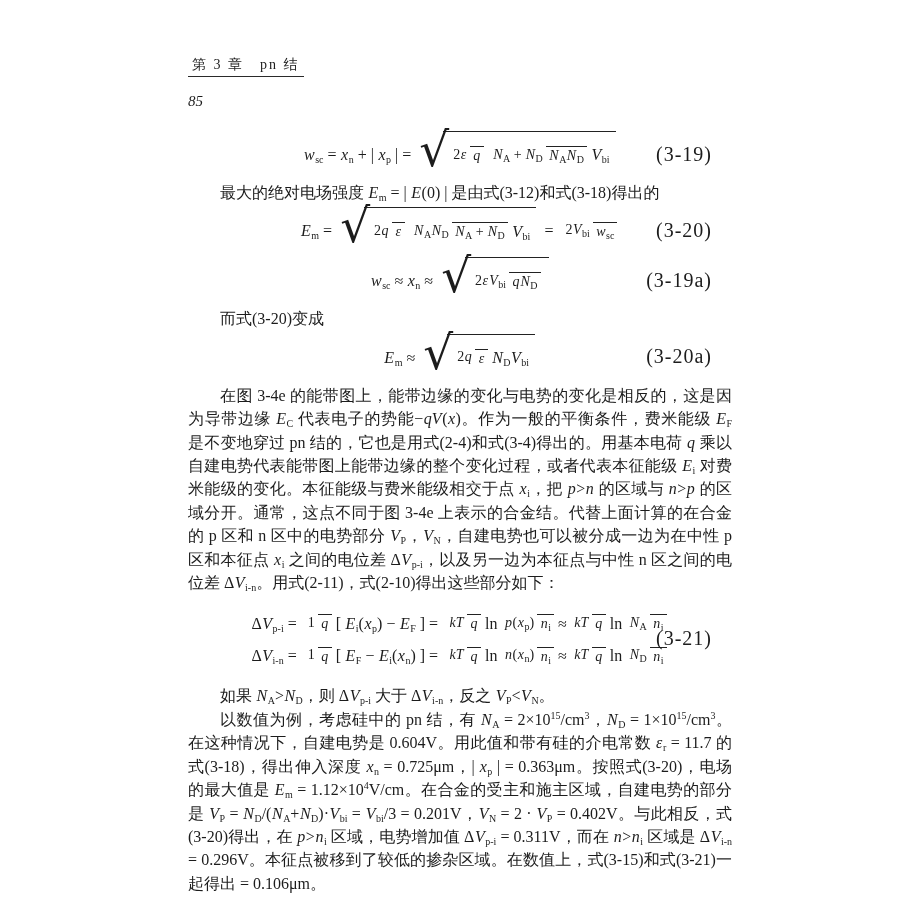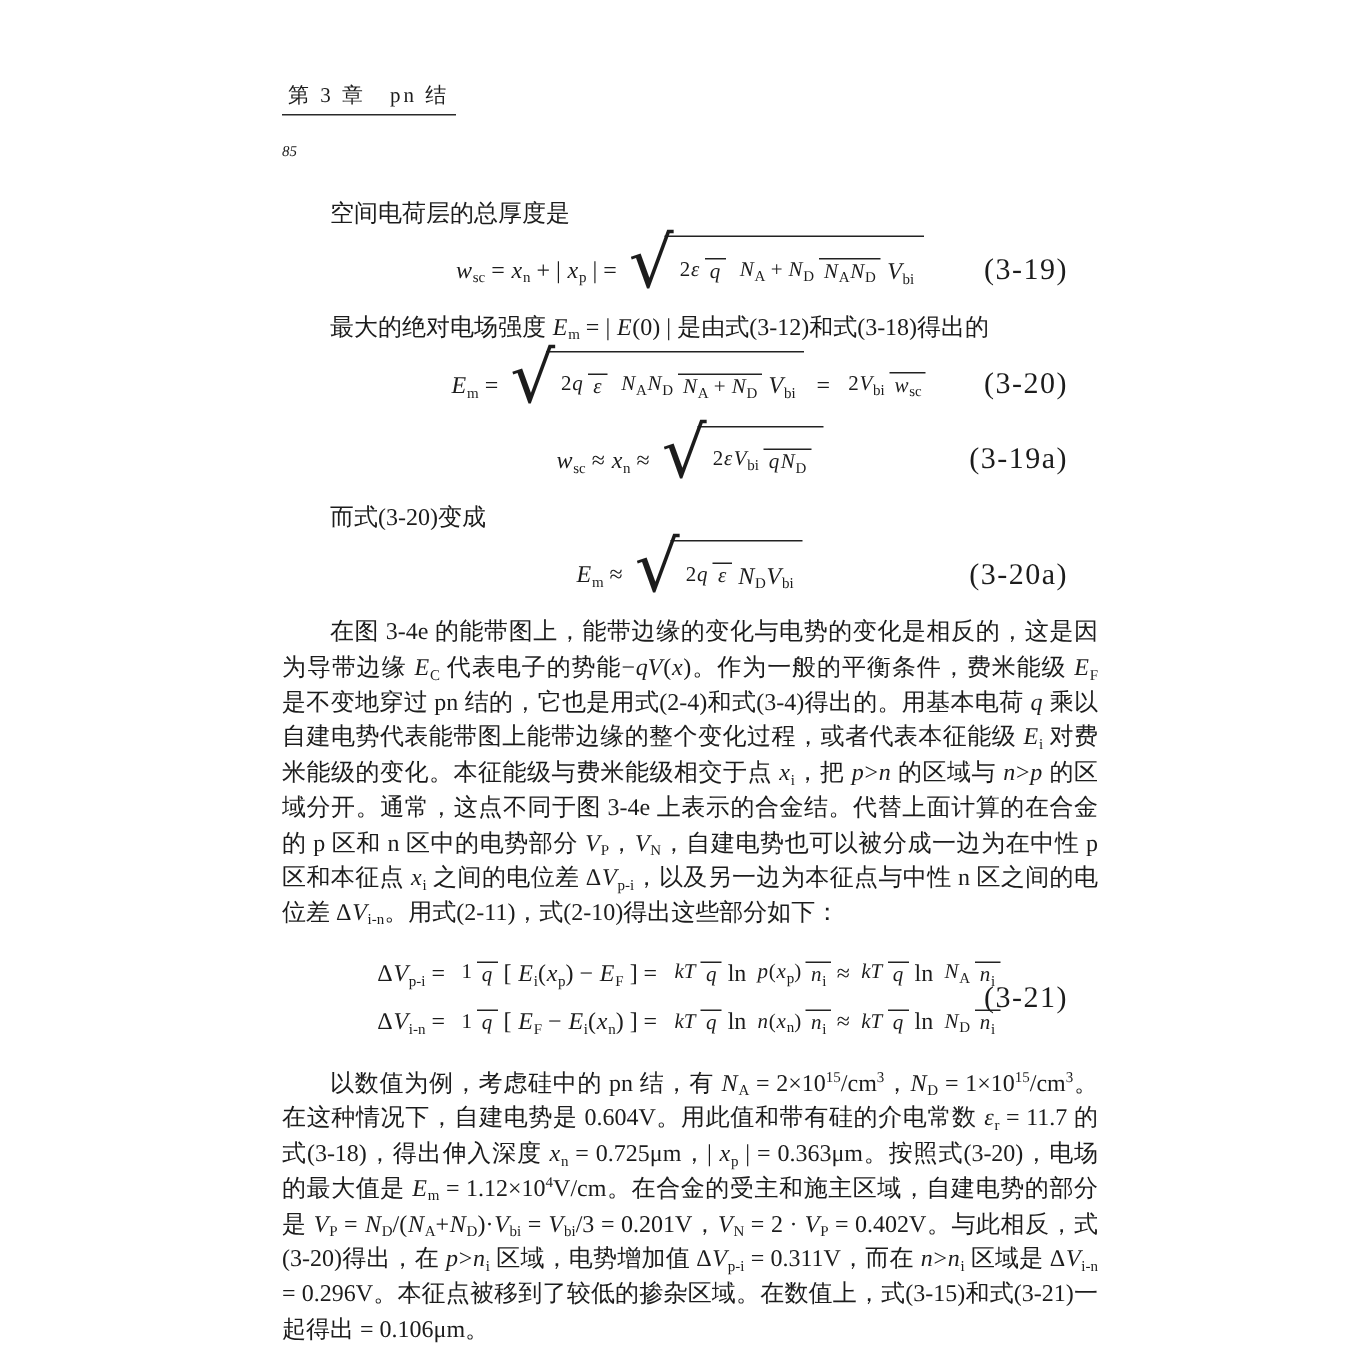--- a/index.html
+++ b/index.html
@@ -13,21 +13,21 @@
     font-size:16px;line-height:23.4px;
   }
   
   .header{
     display:flex;justify-content:flex-end;align-items:baseline;
     gap:16px;font-size:14px;line-height:17px;margin-bottom:21px;flex-direction:column;
   }
   .chapter{
     border-bottom:1px solid #2a2a2a;padding:0 4px 3px 4px;letter-spacing:2px;
   }
-  .pageno{font-style:italic;font-size:10px;}
+  .pageno{font-style:italic;font-size:15px;}
   
   p.para{margin:0;text-align:justify;text-indent:2em;}
   .vr{font-style:italic;font-family:"Liberation Serif","DejaVu Serif",serif;padding:0 .5px;}
   sub{font-size:10px;line-height:0;vertical-align:-3px;font-style:normal;}
   sup{font-size:10px;line-height:0;vertical-align:6px;font-style:normal;}
   
   .eq{position:relative;display:flex;align-items:center;justify-content:center;margin:3px 0;min-height:44px;}
   .eq .eqbody{display:flex;align-items:center;gap:3px;}
   .eqnum{
     position:absolute;right:20px;top:50%;transform:translateY(-50%);
@@ -58,21 +58,20 @@
 </head>
 <body>
 
 <div class="page">
 
   <div class="header">
     <span class="chapter">第 3 章　pn 结</span>
     <span class="pageno">85</span>
   </div>
 
-  <p class="para"><span>空间电荷层的总厚度是</span></p>
 
   <div class="eq">
     <span class="eqbody">
       <span class="mseg"><span class="vr">w</span><sub>sc</sub> = <span class="vr">x</span><sub>n</sub> + | <span class="vr">x</span><sub>p</sub> | = </span>
       <span class="sqrt">
         <span class="rsym">√</span>
         <span class="rbody">
           <span class="frac">
               <span class="fnum">2<span class="vr">ε</span></span>
               <span class="fden"><span class="vr">q</span></span>
@@ -207,16 +206,17 @@
         <span class="mseg">ln</span>
         <span class="frac">
             <span class="fnum"><span class="vr">N</span><sub>D</sub></span>
             <span class="fden"><span class="vr">n</span><sub>i</sub></span>
           </span>
       </div>
     </div>
     <span class="eqnum">(3-21)</span>
   </div>
 
+  <p class="para"><span>如果 <span class="vr">N</span><sub>A</sub>&gt;<span class="vr">N</span><sub>D</sub>，则 Δ<span class="vr">V</span><sub>p-i</sub> 大于 Δ<span class="vr">V</span><sub>i-n</sub>，反之 <span class="vr">V</span><sub>P</sub>&lt;<span class="vr">V</span><sub>N</sub>。</span></p>
 
   <p class="para"><span>以数值为例，考虑硅中的 pn 结，有 <span class="vr">N</span><sub>A</sub> = 2×10<sup>15</sup>/cm<sup>3</sup>，<span class="vr">N</span><sub>D</sub> = 1×10<sup>15</sup>/cm<sup>3</sup>。在这种情况下，自建电势是 0.604V。用此值和带有硅的介电常数 <span class="vr">ε</span><sub>r</sub> = 11.7 的式(3-18)，得出伸入深度 <span class="vr">x</span><sub>n</sub> = 0.725μm，| <span class="vr">x</span><sub>p</sub> | = 0.363μm。按照式(3-20)，电场的最大值是 <span class="vr">E</span><sub>m</sub> = 1.12×10<sup>4</sup>V/cm。在合金的受主和施主区域，自建电势的部分是 <span class="vr">V</span><sub>P</sub> = <span class="vr">N</span><sub>D</sub>/(<span class="vr">N</span><sub>A</sub>+<span class="vr">N</span><sub>D</sub>)·<span class="vr">V</span><sub>bi</sub> = <span class="vr">V</span><sub>bi</sub>/3 = 0.201V，<span class="vr">V</span><sub>N</sub> = 2 · <span class="vr">V</span><sub>P</sub> = 0.402V。与此相反，式(3-20)得出，在 <span class="vr">p</span>&gt;<span class="vr">n</span><sub>i</sub> 区域，电势增加值 Δ<span class="vr">V</span><sub>p-i</sub> = 0.311V，而在 <span class="vr">n</span>&gt;<span class="vr">n</span><sub>i</sub> 区域是 Δ<span class="vr">V</span><sub>i-n</sub> = 0.296V。本征点被移到了较低的掺杂区域。在数值上，式(3-15)和式(3-21)一起得出  = 0.106μm。</span></p>
 
 </div>
 
 </body></html>

